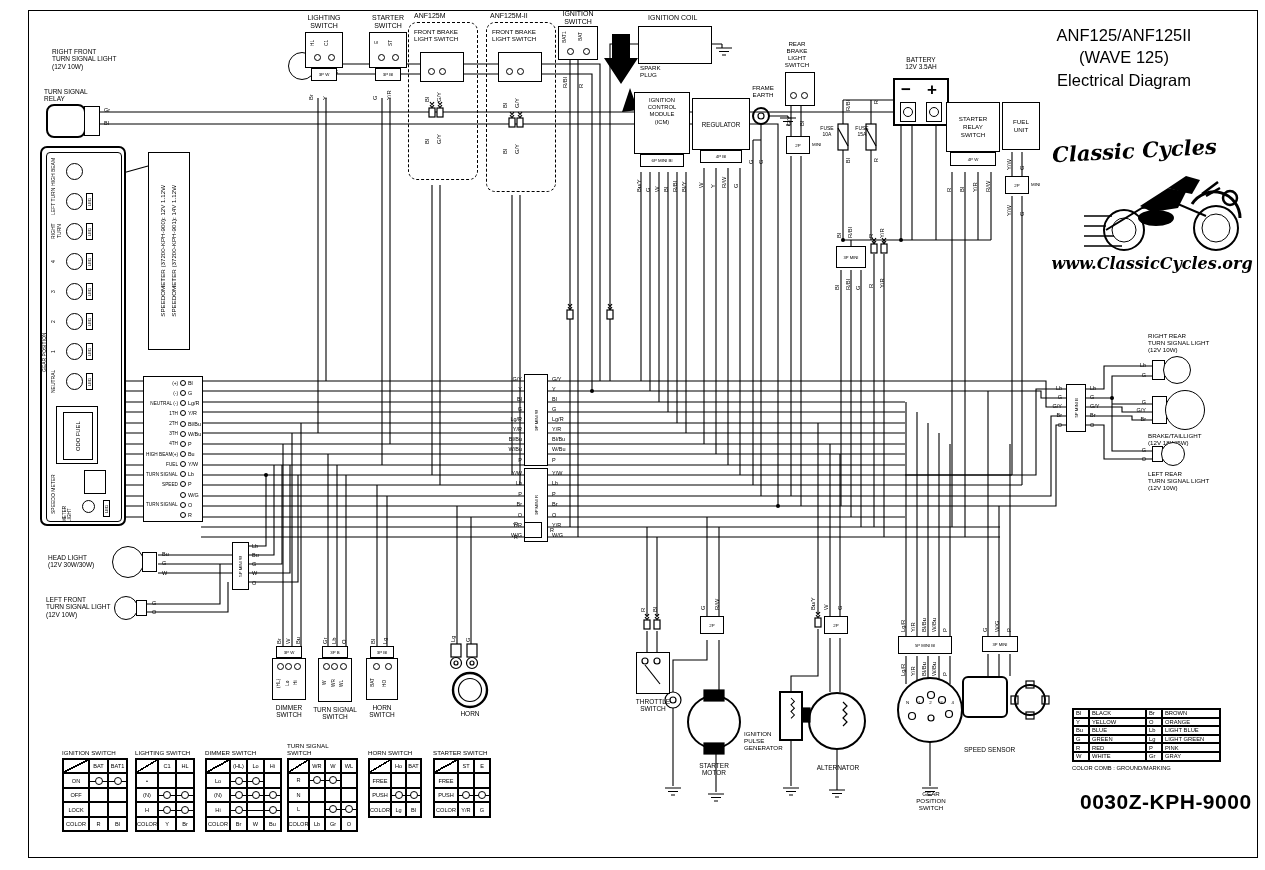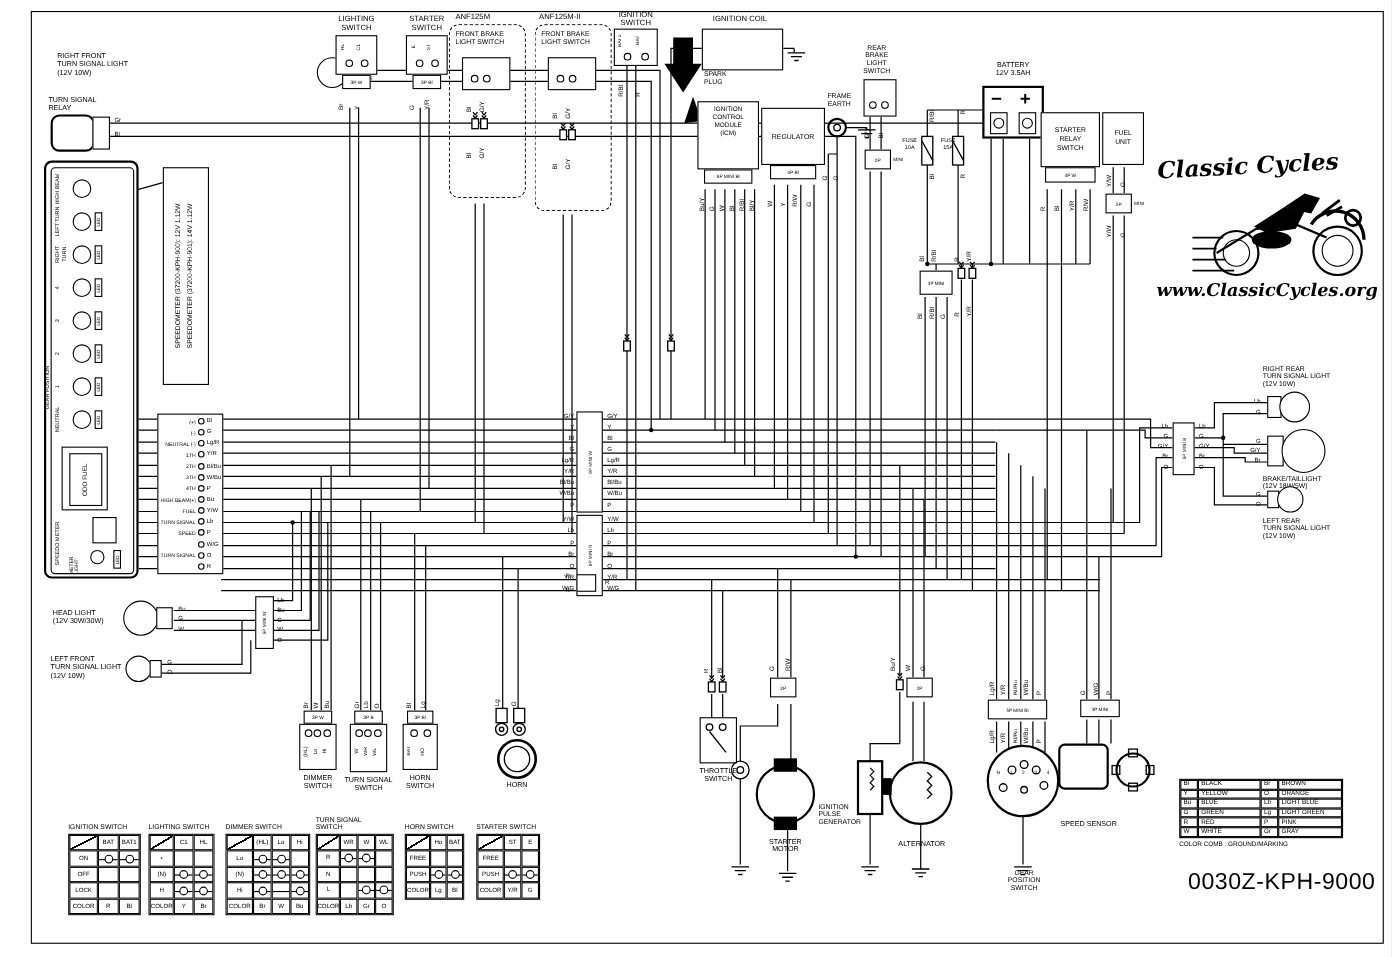--- a/index.html
+++ b/index.html
@@ -173,41 +173,46 @@
         <circle cx="657" cy="661" r="3"></circle>
         <path d="M645 665 L660 684"></path>
 
       <g fill="#000" stroke="none">
         <polygon points="612,34 630,34 630,58 638,58 621,84 604,58 612,58"></polygon>
         <polygon points="622,112 630,88 638,110"></polygon>
       </g>
     </g>
   </svg>
 
+  <div class="c" style="left:1036px;top:24px;width:176px;">
+    <div class="title-line">ANF125/ANF125II</div>
+    <div class="title-line">(WAVE 125)</div>
+    <div class="title-line">Electrical Diagram</div>
+  </div>
   <div class="c script" style="left:1052px;top:138px;font-size:21px;transform:rotate(-3deg);">Classic Cycles</div>
   <svg class="c" style="left:1082px;top:150px;" width="176" height="108" viewBox="0 0 176 108">
     <g stroke="#000" fill="none" stroke-width="2">
       <circle cx="42" cy="80" r="20"></circle>
         <circle cx="42" cy="80" r="12" stroke-width="1"></circle>
       <circle cx="134" cy="78" r="22"></circle>
         <circle cx="134" cy="78" r="14" stroke-width="1"></circle>
       <path d="M110 54 a26 26 0 0 1 48 14" stroke-width="3"></path>
       <path d="M24 80 L60 58 96 54 124 66"></path>
       <path d="M120 44 l16 -12 M124 46 l14 -8" stroke-width="2.5"></path>
       <path d="M2 66 H30 M2 76 H24 M2 86 H32 M2 96 H40" stroke-width="1.5"></path>
       <g fill="#000" stroke="none">
         <polygon points="58,56 86,38 104,42 96,58 70,62"></polygon>
         <polygon points="86,38 104,26 118,30 110,44 100,42"></polygon>
         <ellipse cx="74" cy="68" rx="18" ry="8"></ellipse>
       </g>
       <circle cx="148" cy="48" r="7" stroke-width="2.5"></circle>
     </g>
   </svg>
   <div class="c script" style="left:1044px;top:254px;width:216px;font-size:16px;text-align:center;">www.ClassicCycles.org</div>
-  <div class="c" style="left:1080px;top:790px;width:180px;font-size:21px;letter-spacing:0.5px;">0030Z-KPH-9000</div>
+  <div class="c" style="left:1080px;top:790px;width:180px;font-size:21px;letter-spacing:0.5px;font-weight:bold;">0030Z-KPH-9000</div>
 
   <div class="t t65" style="left:52px;top:48px;">RIGHT FRONT
 TURN SIGNAL LIGHT
 (12V 10W)</div>
   <div class="bulb" style="left:288px;top:52px;width:28px;height:28px;"></div>
   <div class="bbase" style="left:314px;top:57px;width:13px;height:18px;"></div>
   <div class="wc" style="left:334px;top:59px;height:16px;">
       <span>Lb</span>
       <span>G</span>
     </div>

